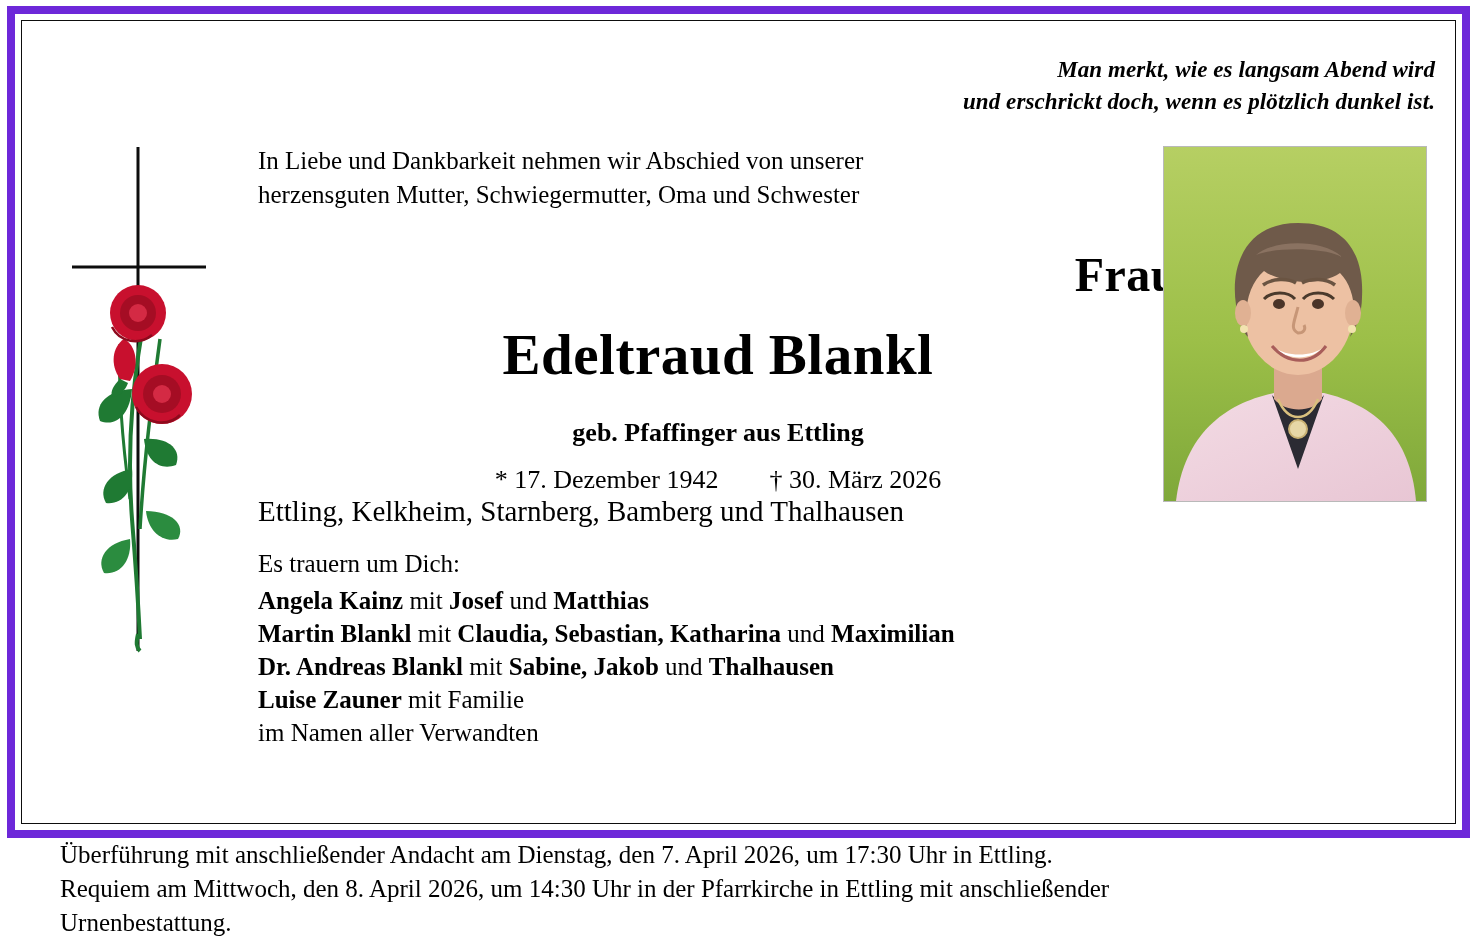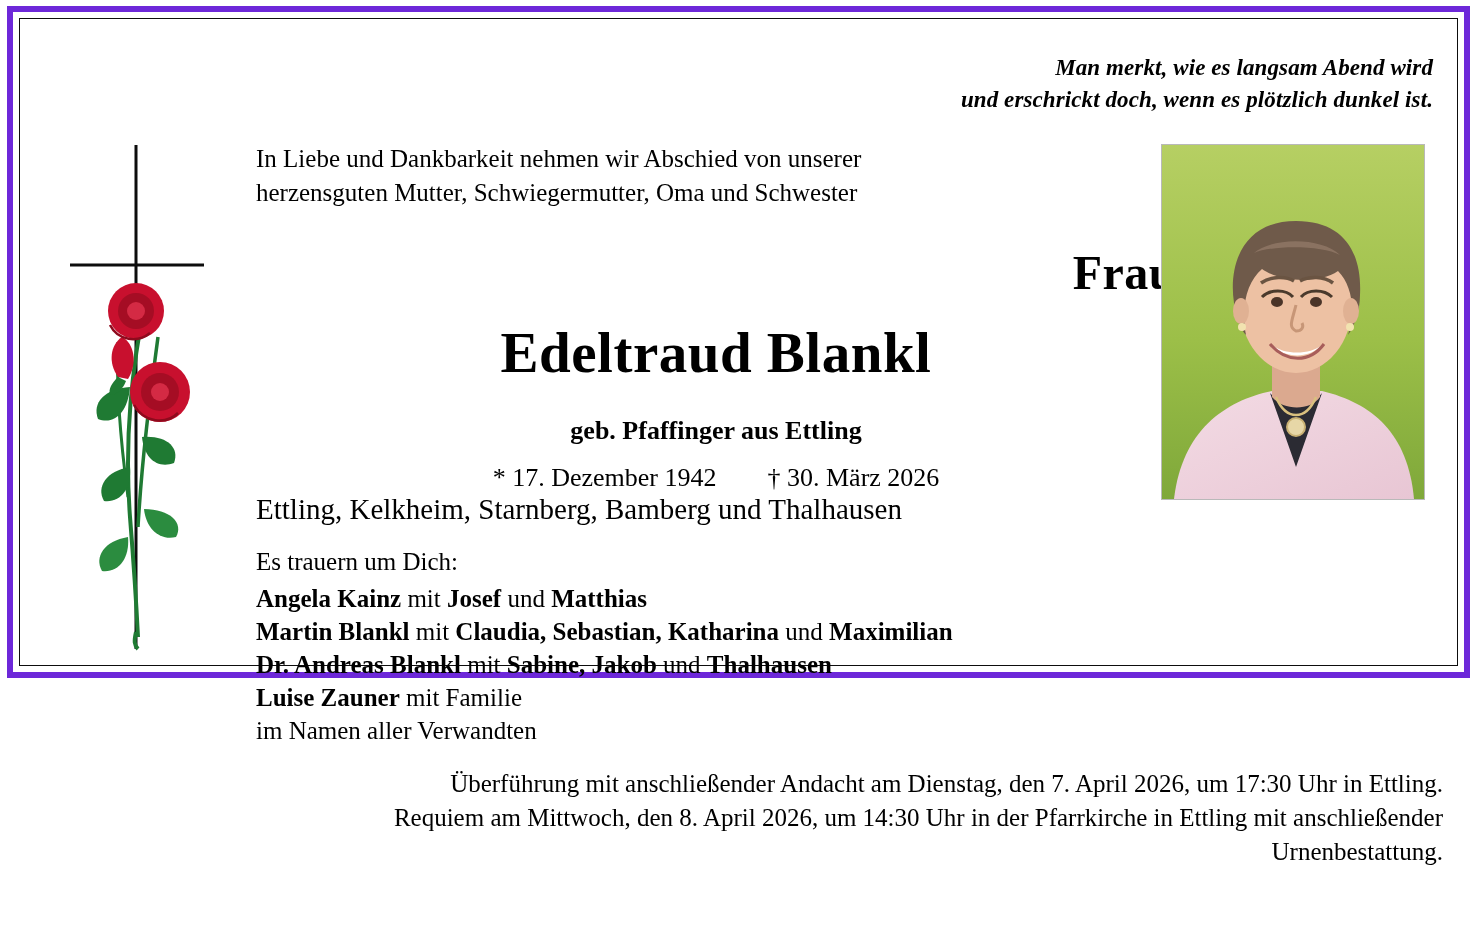--- a/index.html
+++ b/index.html
@@ -19,22 +19,22 @@
     width: 1477px;
     height: 945px;
     background: #ffffff;
     box-sizing: border-box;
   }
   .frame-outer {
     position: absolute;
     left: 7px;
     top: 6px;
     width: 1463px;
-    height: 672px;
-    border: 6px solid #6d28d9;
+    height: 832px;
+    border: 8px solid #6d28d9;
     box-sizing: border-box;
     background: #ffffff;
     text-decoration: underline;
   }
   .frame-inner {
     position: absolute;
     left: 6px;
     top: 6px;
     right: 6px;
     bottom: 6px;
@@ -139,25 +139,24 @@
     line-height: 33px;
   }
   .mourners .lead { margin-bottom: 4px; }
   .mourners .row { white-space: nowrap; }
   .mourners b { font-weight: bold; }
 
   
   .footer {
     position: absolute;
     left: 45px;
-    top: 755px;
+    top: 824px;
     width: 1385px;
     font-size: 25px;
     line-height: 34px;
-    text-align: right;
   }
 
   
   .portrait {
     position: absolute;
     left: 1148px;
     top: 132px;
     width: 262px;
     height: 354px;
     border: 1px solid #b9b9b9;

